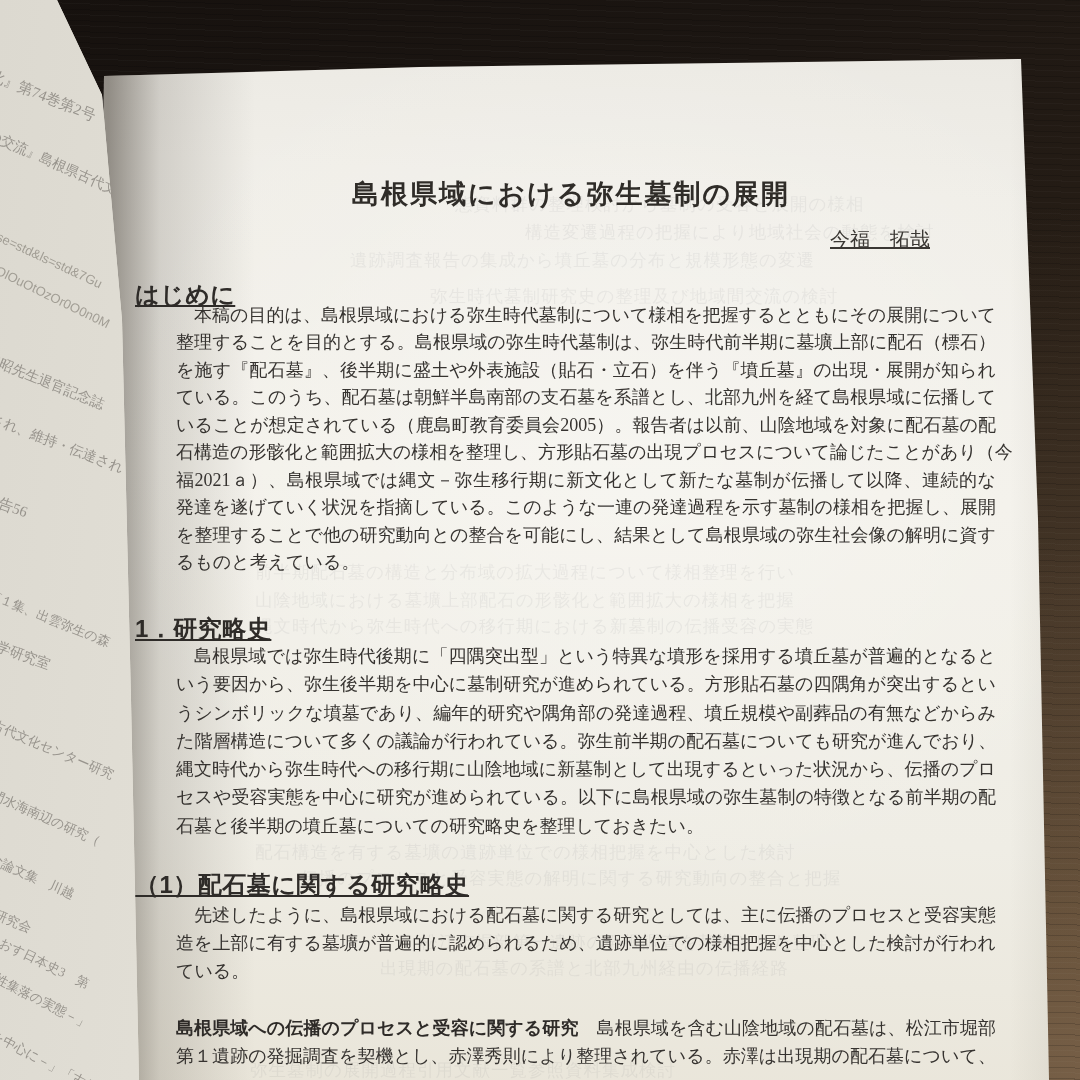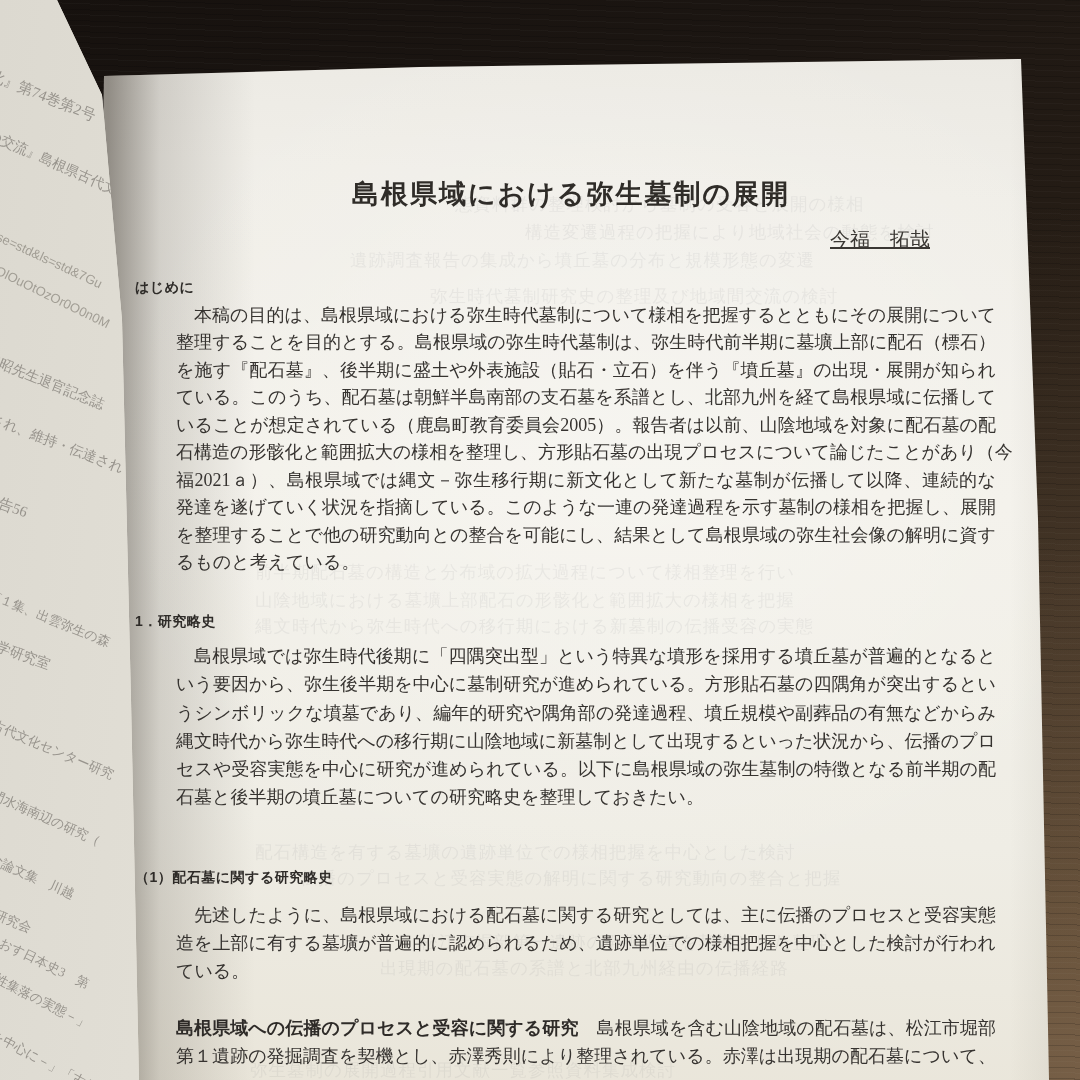--- a/index.html
+++ b/index.html
@@ -42,21 +42,21 @@
   
   .textblock{position:absolute;left:135px;top:0;width:820px;color:#363330;}
   .blk{position:absolute;left:0;width:820px;}
   .blk.title{
     text-align:center;font-size:27px;font-weight:600;letter-spacing:2px;
     transform:translateX(26px);color:#2f2c28;white-space:nowrap;
   }
   .blk.author{text-align:right;padding-right:25px;font-size:20px;color:#3a3733;box-sizing:border-box;text-decoration:underline;}
   .blk.heading{
     font-family:"Liberation Sans","DejaVu Sans",sans-serif;
-    font-weight:700;font-size:14px;color:#2e2b28;letter-spacing:0.5px;white-space:nowrap;
+    font-weight:700;font-size:24px;color:#2e2b28;letter-spacing:0.5px;white-space:nowrap;text-decoration:underline;
   }
   .blk.para{font-size:18px;margin-left:41px;}
   .line{
     text-align:justify;text-align-last:justify;text-justify:inter-character;
     white-space:nowrap;height:inherit;
   }
   .line.short{text-align-last:left;}
   .runin{
     font-family:"Liberation Sans","DejaVu Sans",sans-serif;
     font-weight:700;color:#2e2b28;
@@ -116,20 +116,21 @@
           <div class="line">福2021ａ）、島根県域では縄文－弥生移行期に新文化として新たな墓制が伝播して以降、連続的な</div>
           <div class="line">発達を遂げていく状況を指摘している。このような一連の発達過程を示す墓制の様相を把握し、展開</div>
           <div class="line">を整理することで他の研究動向との整合を可能にし、結果として島根県域の弥生社会像の解明に資す</div>
           <div class="line short">るものと考えている。</div>
         </div>
         <div class="blk heading" style="top: 613px;">1．研究略史</div>
         <div class="blk para" style="top: 642px; line-height: 28.3px;">
           <div class="line">　島根県域では弥生時代後期に「四隅突出型」という特異な墳形を採用する墳丘墓が普遍的となると</div>
           <div class="line">いう要因から、弥生後半期を中心に墓制研究が進められている。方形貼石墓の四隅角が突出するとい</div>
           <div class="line">うシンボリックな墳墓であり、編年的研究や隅角部の発達過程、墳丘規模や副葬品の有無などからみ</div>
+          <div class="line">た階層構造について多くの議論が行われている。弥生前半期の配石墓についても研究が進んでおり、</div>
           <div class="line">縄文時代から弥生時代への移行期に山陰地域に新墓制として出現するといった状況から、伝播のプロ</div>
           <div class="line">セスや受容実態を中心に研究が進められている。以下に島根県域の弥生墓制の特徴となる前半期の配</div>
           <div class="line short">石墓と後半期の墳丘墓についての研究略史を整理しておきたい。</div>
         </div>
         <div class="blk heading" style="top: 869px;">（1）配石墓に関する研究略史</div>
         <div class="blk para" style="top: 901px; line-height: 28.2px;">
           <div class="line">　先述したように、島根県域における配石墓に関する研究としては、主に伝播のプロセスと受容実態</div>
           <div class="line">造を上部に有する墓壙が普遍的に認められるため、遺跡単位での様相把握を中心とした検討が行われ</div>
           <div class="line short">ている。</div>
         </div>

